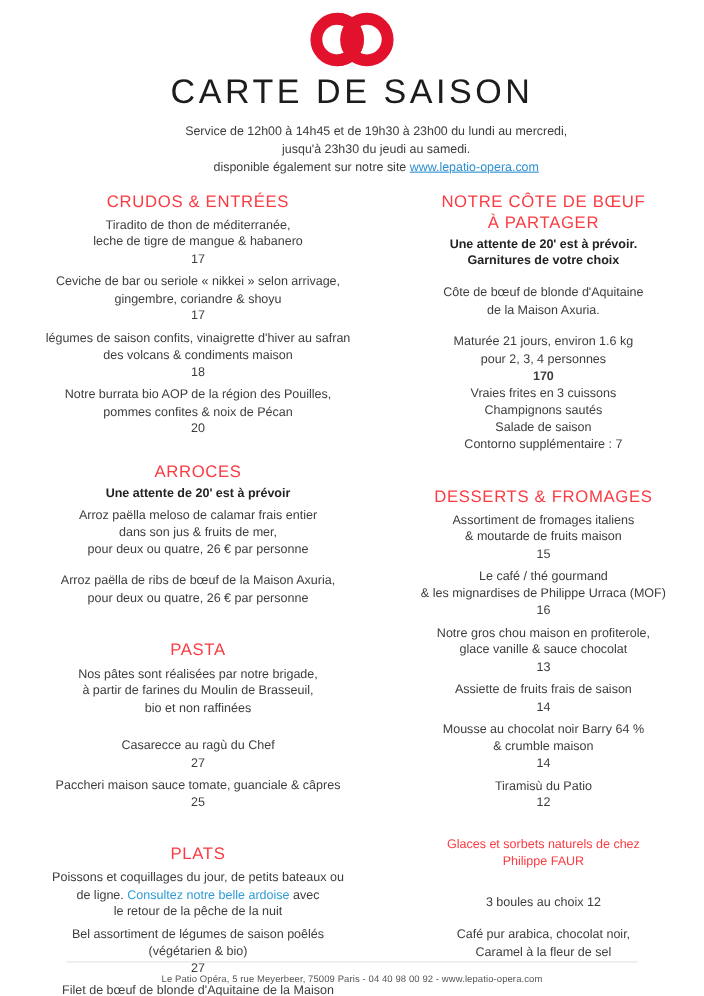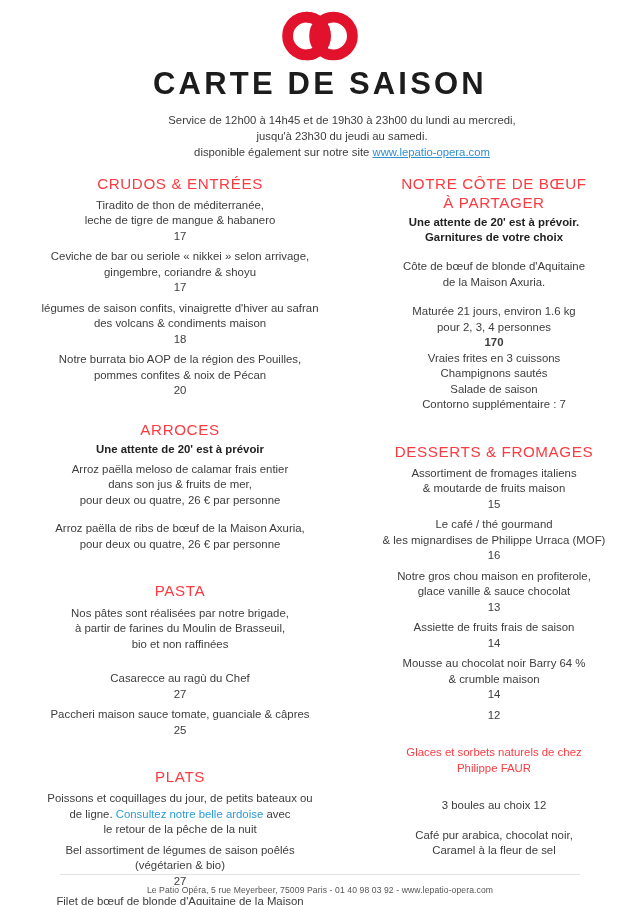--- a/index.html
+++ b/index.html
@@ -22,21 +22,21 @@
     padding-top: 8px;
   }
   .logo {
     width: 90px;
     height: 56px;
     margin: 0 auto;
     display: block;
   }
   .doc-title {
     font-size: 31px;
-    font-weight: 700;
+    font-weight: 400;
     letter-spacing: 3.2px;
     color: #1c1c1c;
     margin: 4px 0 0 0;
     line-height: 1.05;
     font-family: "Liberation Sans", sans-serif;
   }
   .service-info {
     margin-top: 11px;
     font-size: 11.3px;
     line-height: 1.45;
@@ -288,20 +288,21 @@
     <div class="item">
       <span class="ln">Assiette de fruits frais de saison</span>
       <span class="price">14</span>
     </div>
     <div class="item">
       <span class="ln">Mousse au chocolat noir Barry 64 %</span>
       <span class="ln">&amp; crumble maison</span>
       <span class="price">14</span>
     </div>
     <div class="item">
+      <span class="ln">Tiramisù du Patio</span>
       <span class="price">12</span>
     </div>
 
     <div class="gap-l"></div>
 
     <div class="red-note">
       <div>Glaces et sorbets naturels de chez</div>
       <div>Philippe FAUR</div>
     </div>
 
@@ -316,14 +317,14 @@
       <div>Caramel à la fleur de sel</div>
     </div>
 
     <div class="gap-m"></div>
 
   </div>
 </div>
 
 <div class="footer">
   <div class="footer-rule"></div>
-  <div class="footer-text">Le Patio Opéra, 5 rue Meyerbeer, 75009 Paris - 01 40 98 03 92 - www.lepatio-opera.com</div>
+  <div class="footer-text">Le Patio Opéra, 5 rue Meyerbeer, 75009 Paris - 04 40 98 00 92 - www.lepatio-opera.com</div>
 </div>
 
 </body></html>

